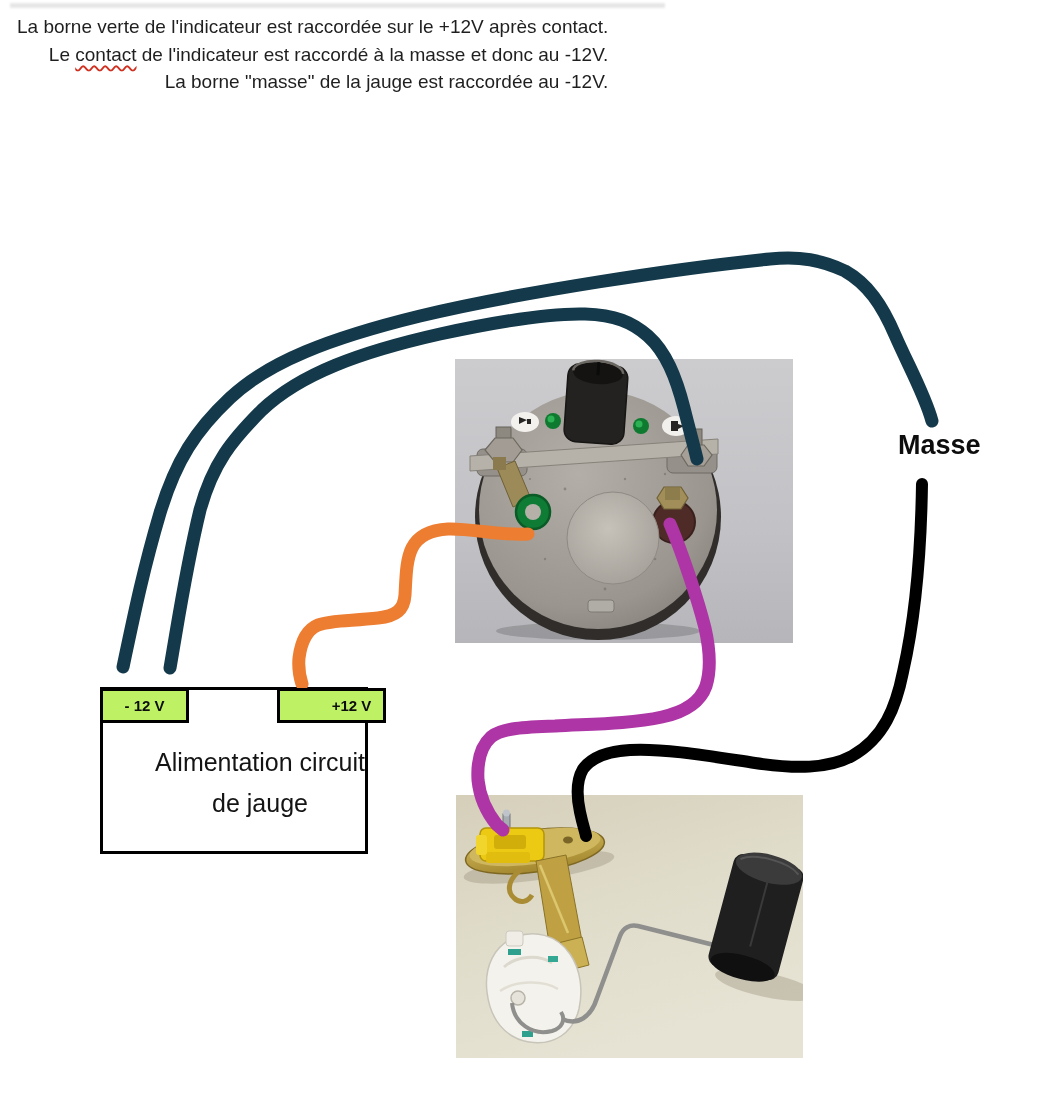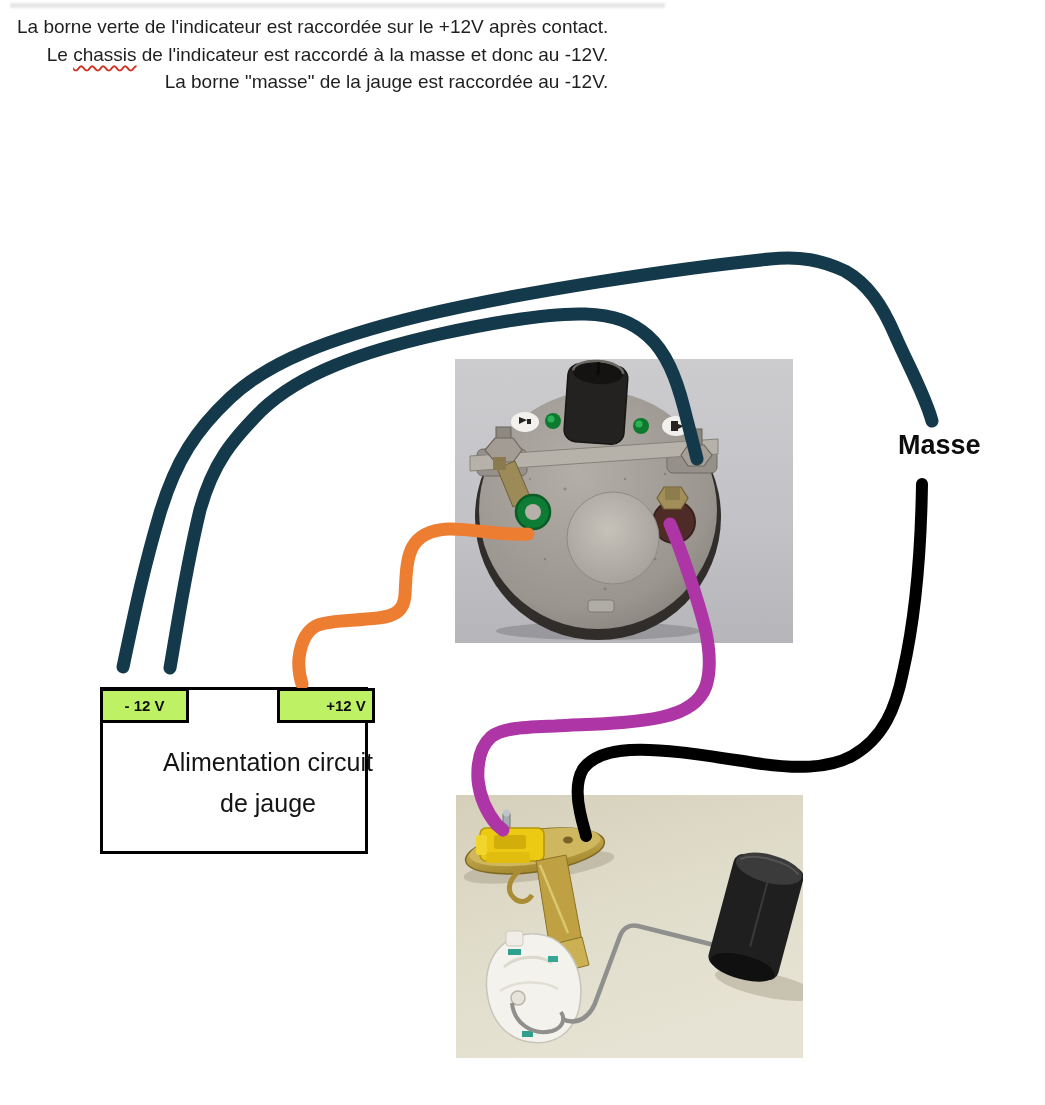--- a/index.html
+++ b/index.html
@@ -24,34 +24,34 @@
   
   .masse{position:absolute;left:898px;top:430px;width:100px;text-align:left;
     font-size:27px;font-weight:700;color:#0d0d0d;z-index:6;}
   
   .pbox{position:absolute;left:100px;top:687px;width:268px;height:167px;
     border:3px solid #000;background:#fff;box-sizing:border-box;z-index:4;}
   .pterm{position:absolute;height:35px;border:3px solid #000;background:#bef264;
     box-sizing:border-box;display:flex;align-items:center;justify-content:center;
     font-size:15px;font-weight:700;color:#0d0d0d;z-index:6;text-align:center;}
   #neg-term{left:100px;top:688px;width:89px;}
-  #pos-term{left:277px;top:688px;width:98px;padding-left:40px;}
+  #pos-term{left:277px;top:688px;width:109px;padding-left:40px;}
   .ptitle{position:absolute;left:100px;top:742px;width:320px;text-align:center;
-    font-size:25px;line-height:41px;color:#141414;z-index:6;padding-left:8px;}
+    font-size:25px;line-height:41px;color:#141414;z-index:6;}
 </style>
 </head>
 <body>
 
 <div class="canvas">
 
   <div class="artifact"></div>
 
   <div class="notes">
     <p>La borne verte de l'indicateur est raccordée sur le +12V après contact.</p>
-    <p><span>Le </span><span class="wavy" id="wavy-word" style="text-decoration-color: rgb(208, 48, 32);">chassis</span><span> de l'indicateur est raccordé à la masse et donc au -12V.</span></p>
+    <p><span>Le </span><span class="wavy" id="wavy-word" style="text-decoration-color: rgb(208, 48, 32);">contact</span><span> de l'indicateur est raccordé à la masse et donc au -12V.</span></p>
     <p>La borne "masse" de la jauge est raccordée au -12V.</p>
   </div>
 
   <svg id="gauge-photo" class="photo" width="338" height="284" viewBox="0 0 338 284">
     <defs>
       <linearGradient id="gbg" x1="0" y1="0" x2="0" y2="1">
         <stop offset="0" stop-color="#cccccf"></stop>
           <stop offset="0.6" stop-color="#c2c2c6"></stop>
           <stop offset="1" stop-color="#b6b6ba"></stop>
       </linearGradient>

